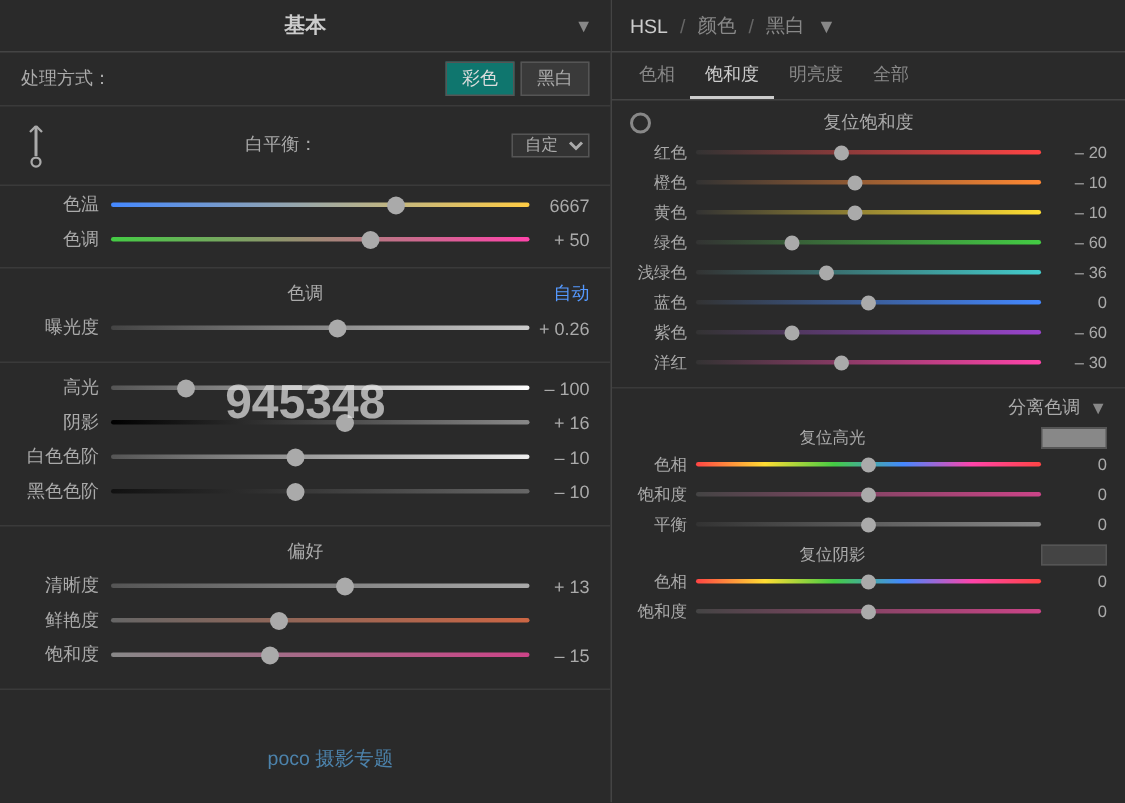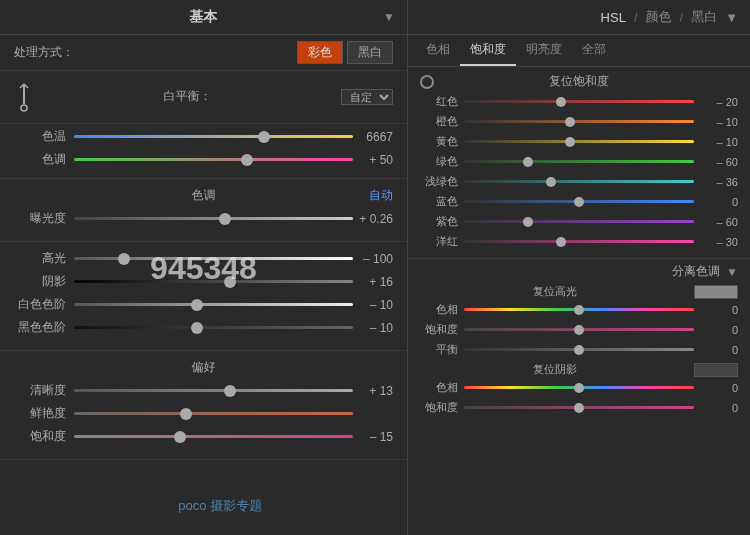--- a/index.html
+++ b/index.html
@@ -146,21 +146,21 @@
       background: #3a3a3a;
       border: 1px solid #555;
       color: #aaa;
       padding: 2px 10px;
       font-size: 12px;
       cursor: pointer;
       margin-left: 4px;
     }
 
     .process-btn.active {
-      background: #c2410c;
+      background: #0f766e;
       color: #ddd;
     }
 
     
     .wb-row {
       display: flex;
       align-items: center;
       padding: 6px 14px;
       border-bottom: 1px solid #3a3a3a;
     }
@@ -225,21 +225,20 @@
       width: 342px;
       height: 535px;
       background: #2a2a2a;
       display: flex;
       flex-direction: column;
     }
 
     .right-header {
       display: flex;
       align-items: center;
-      justify-content: flex-end;
       padding: 8px 12px;
       background: #2a2a2a;
       border-bottom: 1px solid #444;
     }
 
     .right-header-items {
       display: flex;
       gap: 8px;
       align-items: center;
       color: #888;

